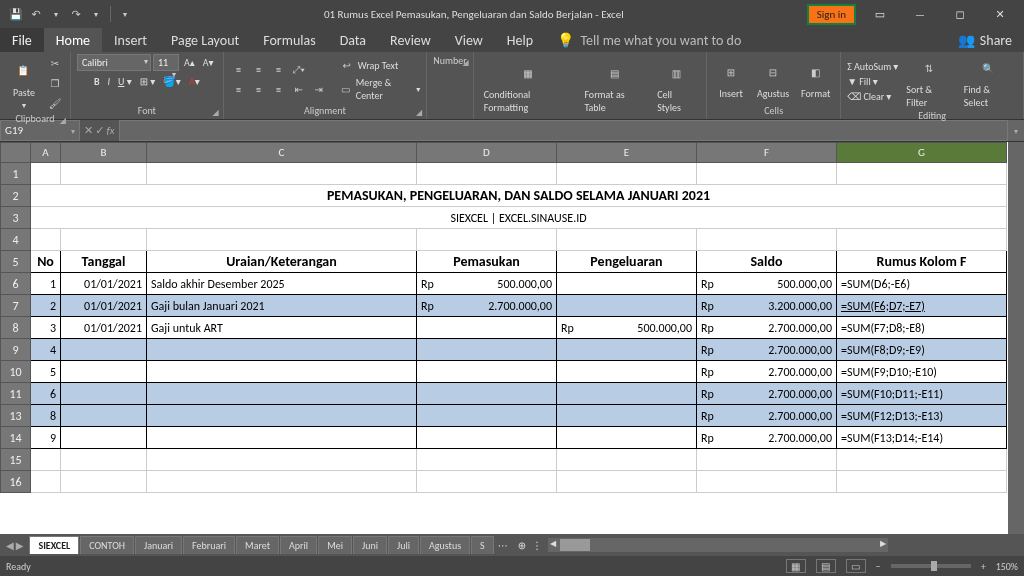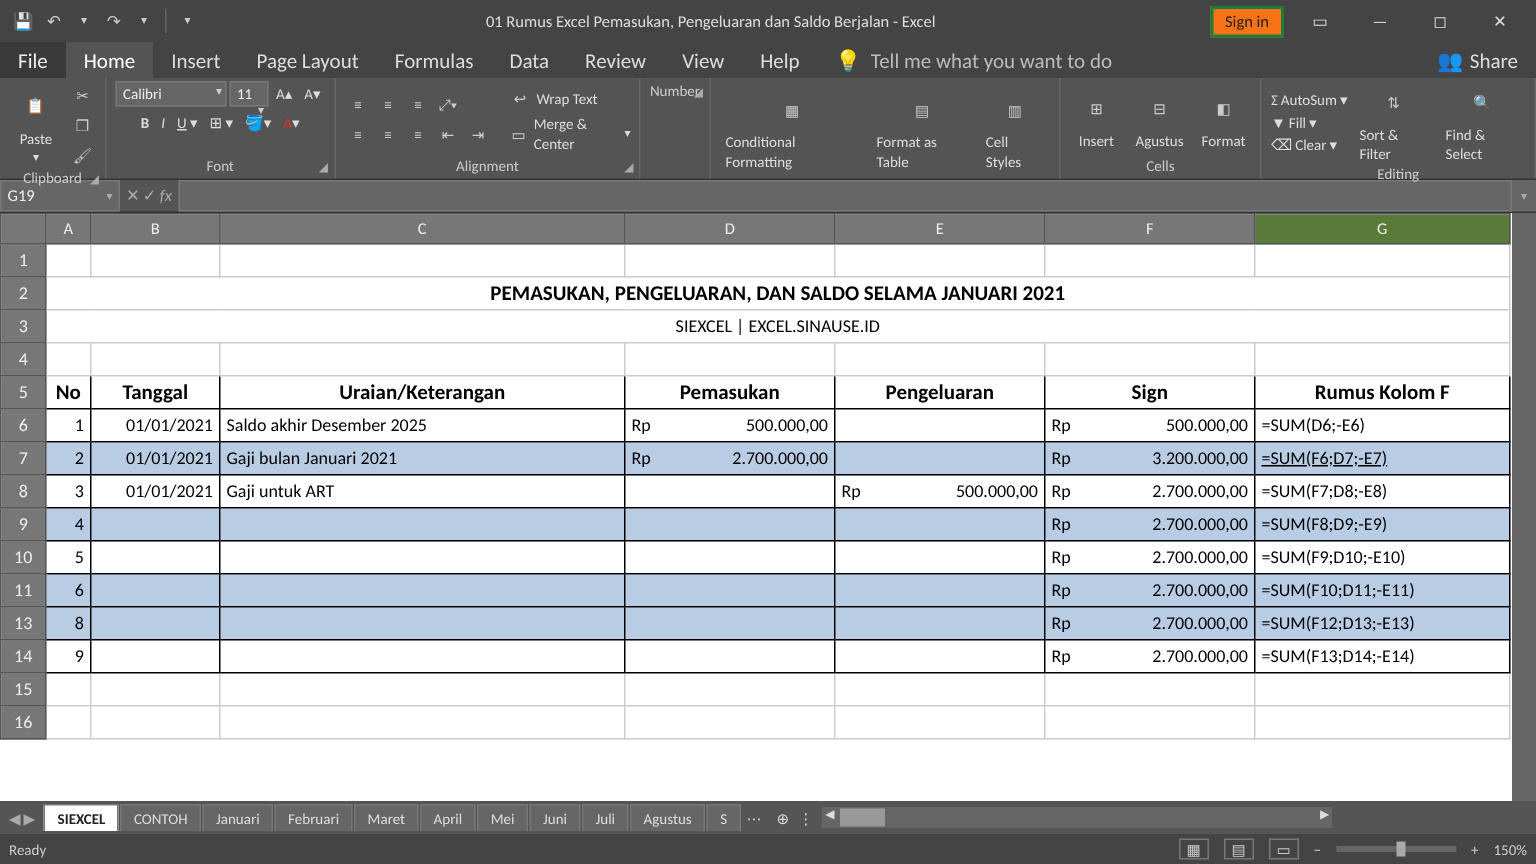--- a/index.html
+++ b/index.html
@@ -304,21 +304,21 @@
             <td></td>
             <td></td>
           </tr>
           <tr>
             <td class="rh">5</td>
             <td class="bold center" style="font-size: 14px; border: 1px solid rgb(0, 0, 0);">No</td>
             <td class="bold center" style="font-size: 14px; border: 1px solid rgb(0, 0, 0);">Tanggal</td>
             <td class="bold center" style="font-size: 14px; border: 1px solid rgb(0, 0, 0); margin-left: 24px;">Uraian/Keterangan</td>
             <td class="bold center" style="font-size: 14px; border: 1px solid rgb(0, 0, 0);">Pemasukan</td>
             <td class="bold center" style="font-size: 14px; border: 1px solid rgb(0, 0, 0);">Pengeluaran</td>
-            <td class="bold center" style="font-size: 14px; border: 1px solid rgb(0, 0, 0);">Sign</td>
+            <td class="bold center" style="font-size: 14px; border: 1px solid rgb(0, 0, 0);">Saldo</td>
             <td class="bold center" style="font-size: 14px; border: 1px solid rgb(0, 0, 0);">Rumus Kolom F</td>
           </tr>
           <tr>
             <td class="rh">6</td>
             <td class="right" style="border: 1px solid rgb(0, 0, 0);">1</td>
             <td class="right" style="border: 1px solid rgb(0, 0, 0);">01/01/2021</td>
             <td class="" style="border: 1px solid rgb(0, 0, 0);">Saldo akhir Desember 2025</td>
             <td style="border: 1px solid rgb(0, 0, 0); white-space: nowrap;"><span>Rp</span><span style="float:right">500.000,00</span></td>
             <td style="border: 1px solid rgb(0, 0, 0);"></td>
             <td style="border: 1px solid rgb(0, 0, 0); white-space: nowrap;"><span>Rp</span><span style="float:right">500.000,00</span></td>

